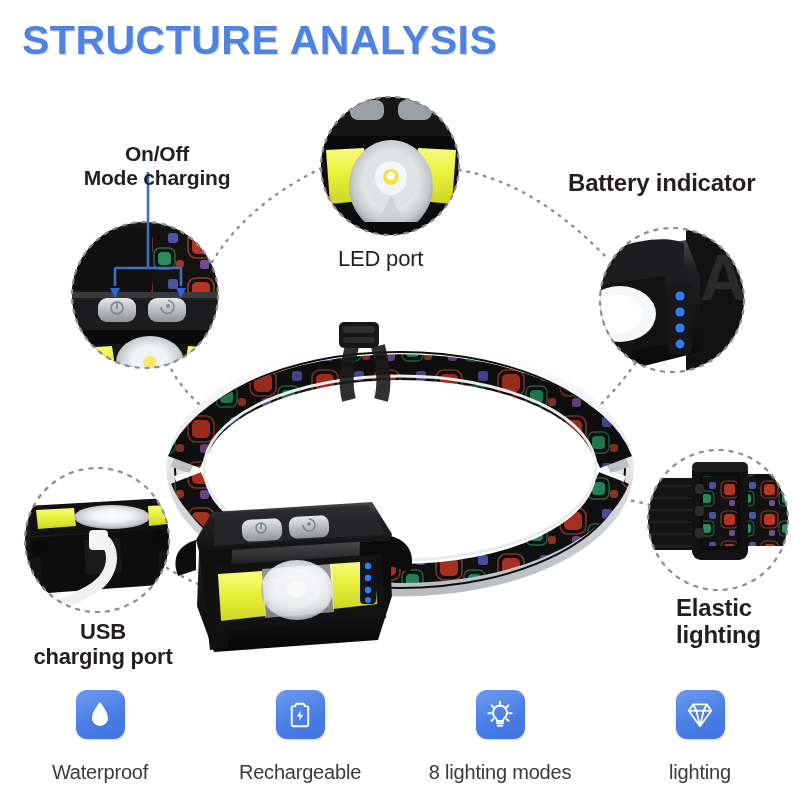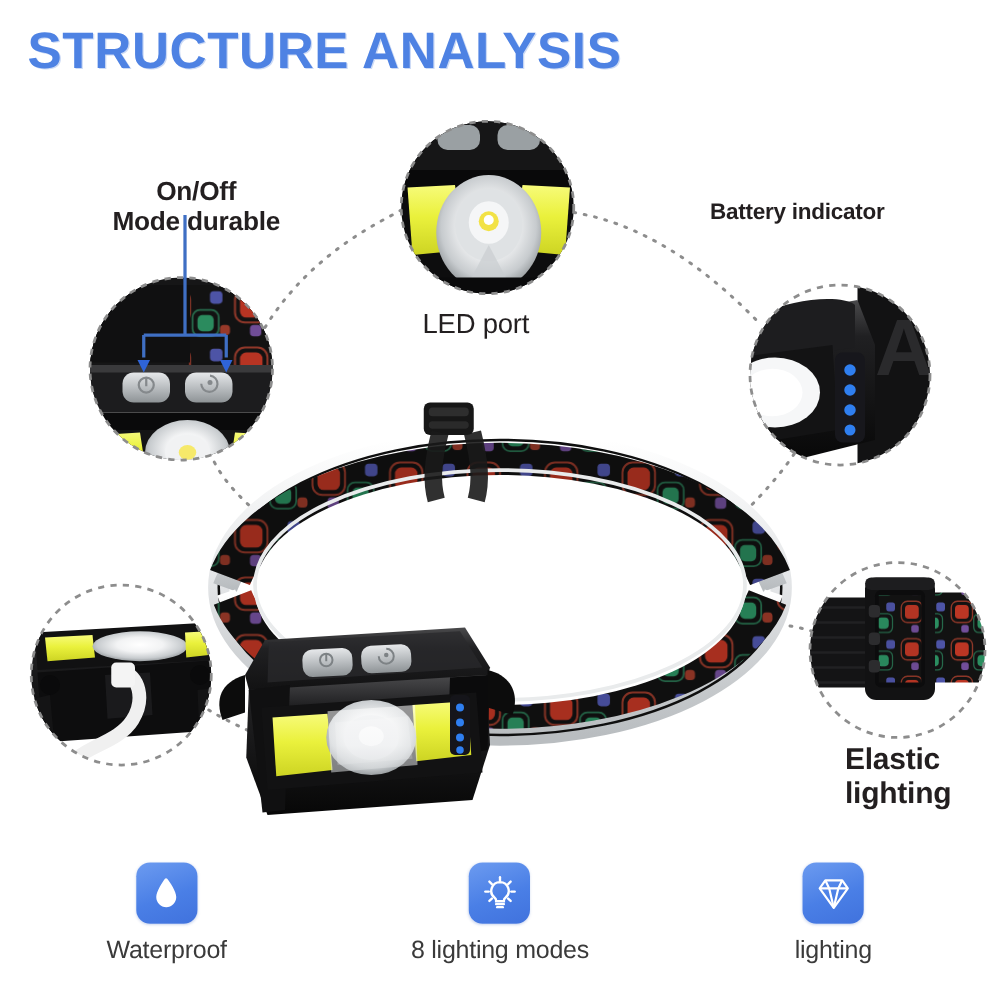--- a/index.html
+++ b/index.html
@@ -38,21 +38,21 @@
   .callout-label {
     position: absolute;
     color: #231f20;
     font-weight: bold;
     line-height: 1.12;
     white-space: pre;
     letter-spacing: -0.2px;
   }
   #label-onoff   { left: 62px;  top: 122px; font-size: 21px; text-align: center; width: 190px; margin-top: 20px; }
   #label-led     { left: 338px; top: 247px; font-size: 22px; font-weight: normal; }
-  #label-battery { left: 568px; top: 159px; font-size: 18px; }
+  #label-battery { left: 568px; top: 170px; font-size: 24px; }
   #label-usb     { left: 8px;   top: 620px; font-size: 22px; text-align: center; width: 190px; }
   #label-elastic { left: 676px; top: 595px; font-size: 24px; text-align: left; }
 
   
   #art { position: absolute; left: 0; top: 0; width: 800px; height: 800px; }
 
   
   #features {
     position: absolute;
     left: 0;
@@ -73,21 +73,21 @@
     width: 49px;
     height: 49px;
     border-radius: 11px;
     background: linear-gradient(160deg, #6c9bf0 0%, #4a7fe6 55%, #4072dd 100%);
     display: flex;
     align-items: center;
     justify-content: center;
     box-shadow: 0 1px 2px rgba(60,100,190,.25);
   }
   .feature-label {
-    margin-top: 10px;
+    margin-top: 22px;
     font-size: 20px;
     color: #3a3a3a;
     white-space: nowrap;
     letter-spacing: -0.2px;
   }
 </style>
 </head>
 <body>
 
 <div id="stage">
@@ -401,41 +401,51 @@
 
         <rect x="695" y="484" width="9" height="10" rx="3" fill="#2c2c2e"></rect>
         <rect x="695" y="506" width="9" height="10" rx="3" fill="#2c2c2e"></rect>
         <rect x="695" y="528" width="9" height="10" rx="3" fill="#2c2c2e"></rect>
         <rect x="692" y="462" width="56" height="10" rx="5" fill="#1d1d1f"></rect>
       </g>
       <circle cx="718" cy="520" r="70" fill="none" stroke="#8d8d8d" stroke-width="2.2" stroke-dasharray="5 5"></circle>
     </g>
   </svg>
 
-  <div id="label-onoff" class="callout-label"><span>On/Off</span><br><span>Mode durable</span></div>
+  <div id="label-onoff" class="callout-label"><span>On/Off</span><br><span>Mode charging</span></div>
 
   <div id="label-led" class="callout-label"><span>LED port</span></div>
 
   <div id="label-battery" class="callout-label"><span>Battery indicator</span></div>
 
+  <div id="label-usb" class="callout-label"><span>USB</span><br><span>charging port</span></div>
 
   <div id="label-elastic" class="callout-label"><span>Elastic</span><br><span>lighting</span></div>
 
   <div id="features">
 
     <div class="feature">
       <div class="feature-icon">
         <svg width="30" height="30" viewBox="0 0 24 24" aria-hidden="true">
           <path d="M12.6 2.4c-.35-.5-1.1-.5-1.45 0C9.6 4.7 5.6 10.4 5.6 14.1c0 3.8 2.95 6.5 6.4 6.5s6.4-2.7 6.4-6.5c0-3.7-4-9.4-5.8-11.7z" fill="#ffffff"></path>
           <ellipse cx="9.2" cy="11.4" rx="1.9" ry="3.1" fill="#ffffff" opacity=".55" transform="rotate(-14 9.2 11.4)"></ellipse>
         </svg>
       </div>
       <div class="feature-label">Waterproof</div>
     </div>
 
+    <div class="feature">
+      <div class="feature-icon">
+        <svg width="30" height="30" viewBox="0 0 24 24" aria-hidden="true">
+          <path d="M9 3h6l.8 1.9H17a1.6 1.6 0 0 1 1.6 1.6v12.9A1.6 1.6 0 0 1 17 21H7a1.6 1.6 0 0 1-1.6-1.6V6.5A1.6 1.6 0 0 1 7 4.9h1.2L9 3z" fill="none" stroke="#ffffff" stroke-width="1.5" stroke-linejoin="round"></path>
+          <path d="M12.6 8.2l-3.1 5h2.3l-.5 3.6 3.2-5.1h-2.4z" fill="#ffffff"></path>
+        </svg>
+      </div>
+      <div class="feature-label">Rechargeable</div>
+    </div>
 
     <div class="feature">
       <div class="feature-icon">
         <svg width="30" height="30" viewBox="0 0 24 24" aria-hidden="true">
           <g stroke="#ffffff" stroke-width="1.5" stroke-linecap="round">
             <line x1="12" y1="1.4" x2="12" y2="3.6"></line>
             <line x1="5.2" y1="4.2" x2="6.8" y2="5.8"></line>
             <line x1="18.8" y1="4.2" x2="17.2" y2="5.8"></line>
             <line x1="2.6" y1="10.6" x2="4.8" y2="10.6"></line>
             <line x1="21.4" y1="10.6" x2="19.2" y2="10.6"></line>

